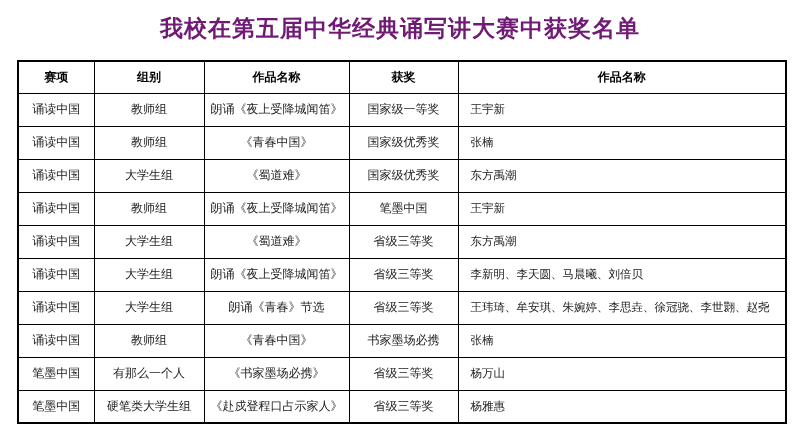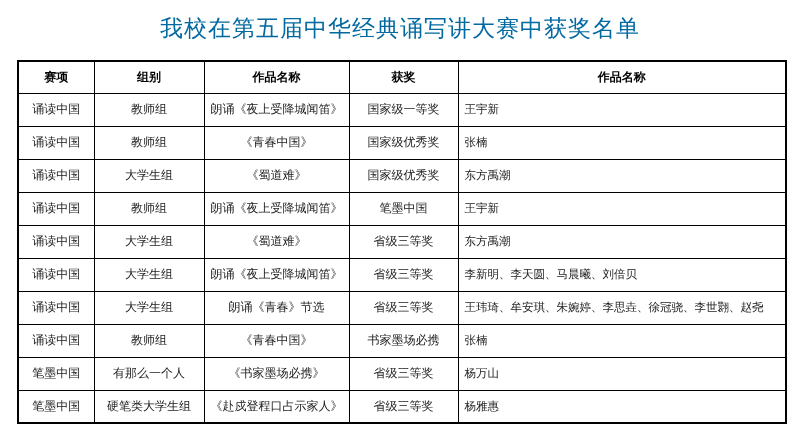--- a/index.html
+++ b/index.html
@@ -7,24 +7,24 @@
     width: 800px; height: 440px;
     background: #ffffff;
     font-family: "Liberation Serif", serif;
     color: #1a1a1a;
     overflow: hidden;
   }
   .doc-title {
     margin-top: 13px;
     text-align: center;
     font-family: "Liberation Sans", sans-serif;
-    font-weight: normal;
+    font-weight: bold;
     font-size: 23px;
     letter-spacing: 1px;
-    color: #0369a1;
+    color: #701a75;
   }
   table.awards {
     position: absolute;
     left: 17px;
     top: 60px;
     width: 768px;
     border-collapse: collapse;
     table-layout: fixed;
   }
   table.awards, table.awards th, table.awards td {
@@ -47,21 +47,21 @@
     text-align: center;
     vertical-align: middle;
     color: #222;
     white-space: nowrap;
     overflow: hidden;
     margin-left: 26px;
   }
   td.names, th.names {  }
   td.names {
     text-align: left;
-    padding-left: 6px;
+    padding-left: 12px;
     font-size: 11.5px;
   }
   col.c1 { width: 76px; }
   col.c2 { width: 110px; }
   col.c3 { width: 145px; }
   col.c4 { width: 109px; }
   col.c5 { width: 328px; }
 </style>
 </head>
 <body>

